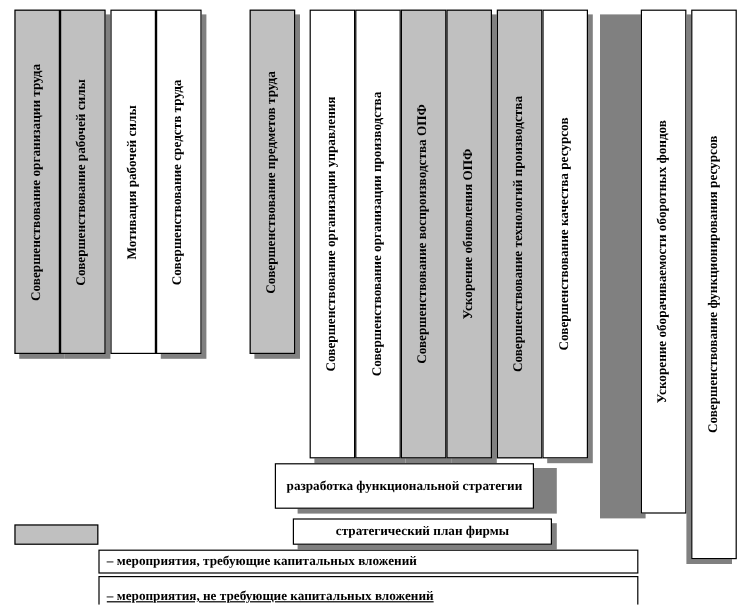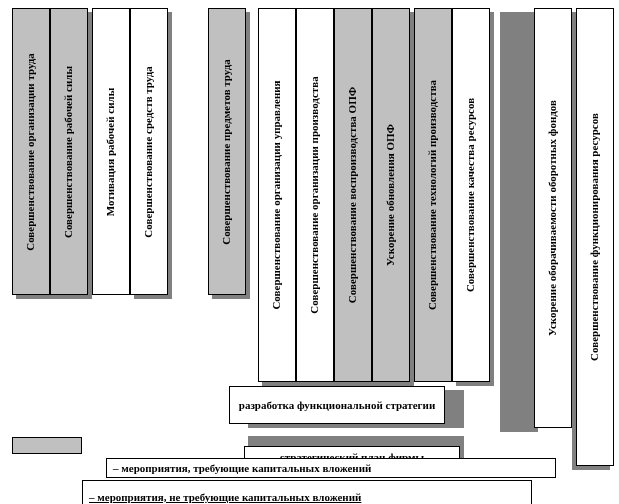--- a/index.html
+++ b/index.html
@@ -150,21 +150,21 @@
   <div class="vbox lyr" style="left:534px; top:8px; width:38px; height:420px;">
     <span class="vlabel" style="width:416px;">Ускорение оборачиваемости оборотных фондов</span>
   </div>
 
   <div class="vbox lyr" style="left:576px; top:8px; width:38px; height:458px;">
     <span class="vlabel" style="width:454px;">Совершенствование функционирования ресурсов</span>
   </div>
 
   <div class="hbox lyr" style="left:229px; top:386px; width:216px; height:38px;">разработка функциональной стратегии</div>
 
-  <div class="hbox lyr" style="left:244px; top:432px; width:216px; height:22px;margin-top:14px;">стратегический план фирмы</div>
+  <div class="hbox lyr" style="left:244px; top:432px; width:216px; height:22px;">стратегический план фирмы</div>
 
   <div class="legend-swatch lyr" style="left:12px; top:437px; width:70px; height:17px;"></div>
 
-  <div class="legend-row lyr" style="left:82px; top:458px; width:450px; height:20px;margin-left:24px;">– мероприятия, требующие капитальных вложений</div>
+  <div class="legend-row lyr" style="left:82px; top:458px; width:450px; height:20px;">– мероприятия, требующие капитальных вложений</div>
 
   <div class="legend-row lyr" style="left:82px; top:480px; width:450px; height:34px;text-decoration:underline;">– мероприятия, не требующие капитальных вложений</div>
 
 </div>
 
 </body></html>

